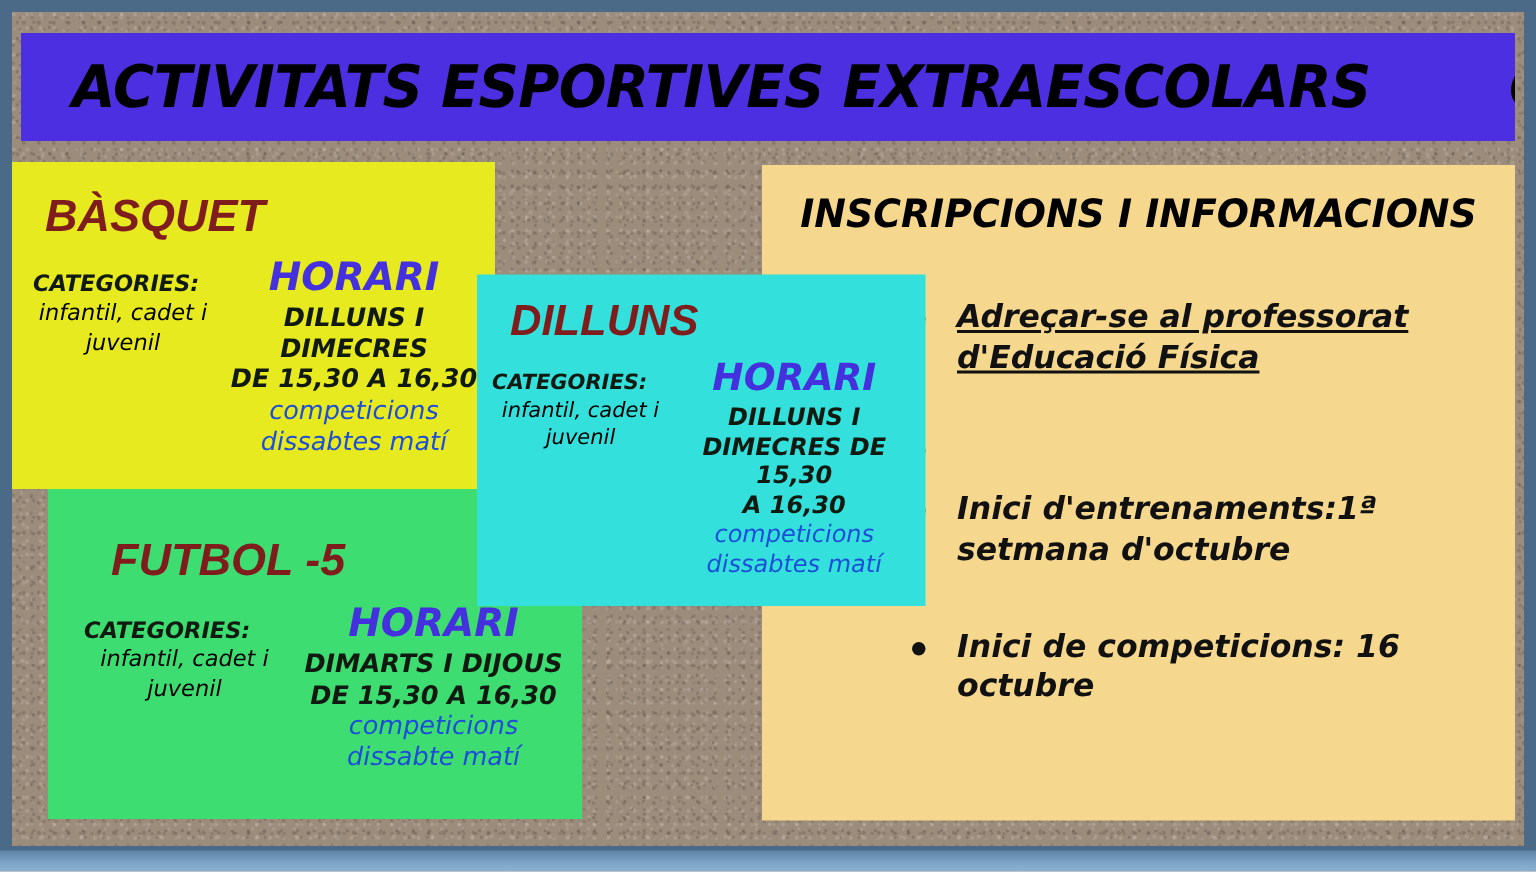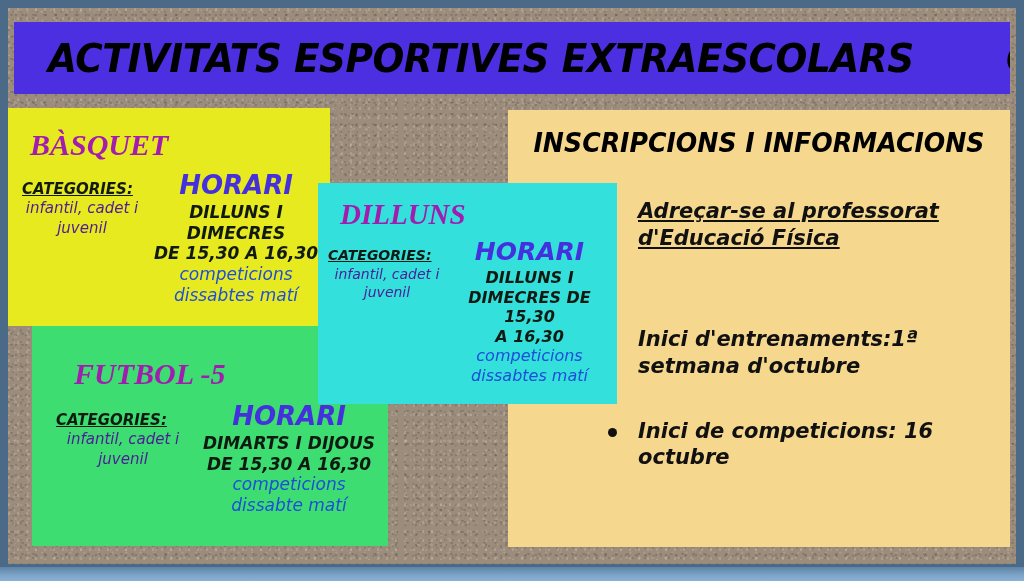--- a/index.html
+++ b/index.html
@@ -112,24 +112,24 @@
   .card-voleibol {
     left: 318px;
     top: 183px;
     width: 299px;
     height: 221px;
     background: #33e0dc;
     z-index: 4;
   }
 
   .sport-title {
-    font-family: Liberation Serif, serif;
-    font-weight: bold;
-    font-style: italic;
-    color: #a21caf;
+    font-family: Liberation Sans, sans-serif;
+    font-weight: bold;
+    font-style: italic;
+    color: #7f1d1d;
     letter-spacing: 0px;
     line-height: 1;
   }
   .card-basquet .sport-title { font-size: 30px; margin: 22px 0 0 22px; }
   .card-futbol  .sport-title { font-size: 30px; margin: 33px 0 0 42px; }
   .card-voleibol .sport-title { font-size: 29px; margin: 17px 0 0 22px; }
 
   .card-cols {
     display: flex;
     align-items: flex-start;
@@ -143,27 +143,26 @@
   }
 
   .cat-label {
     font-family: "DejaVu Sans", sans-serif;
     font-weight: bold;
     font-style: italic;
     font-size: 15px;
     color: #101a10;
     line-height: 1.28;
     white-space: nowrap;
-    text-decoration: underline;
   }
   .cat-values {
     font-family: "DejaVu Sans", sans-serif;
     font-style: italic;
     font-size: 15px;
-    color: #4c1d95;
+    color: #000000;
     line-height: 1.3;
     text-align: center;
     white-space: pre-line;
   }
   .horari-title {
     font-family: "DejaVu Sans", sans-serif;
     font-weight: bold;
     font-style: italic;
     color: #4430dd;
     line-height: 1;

